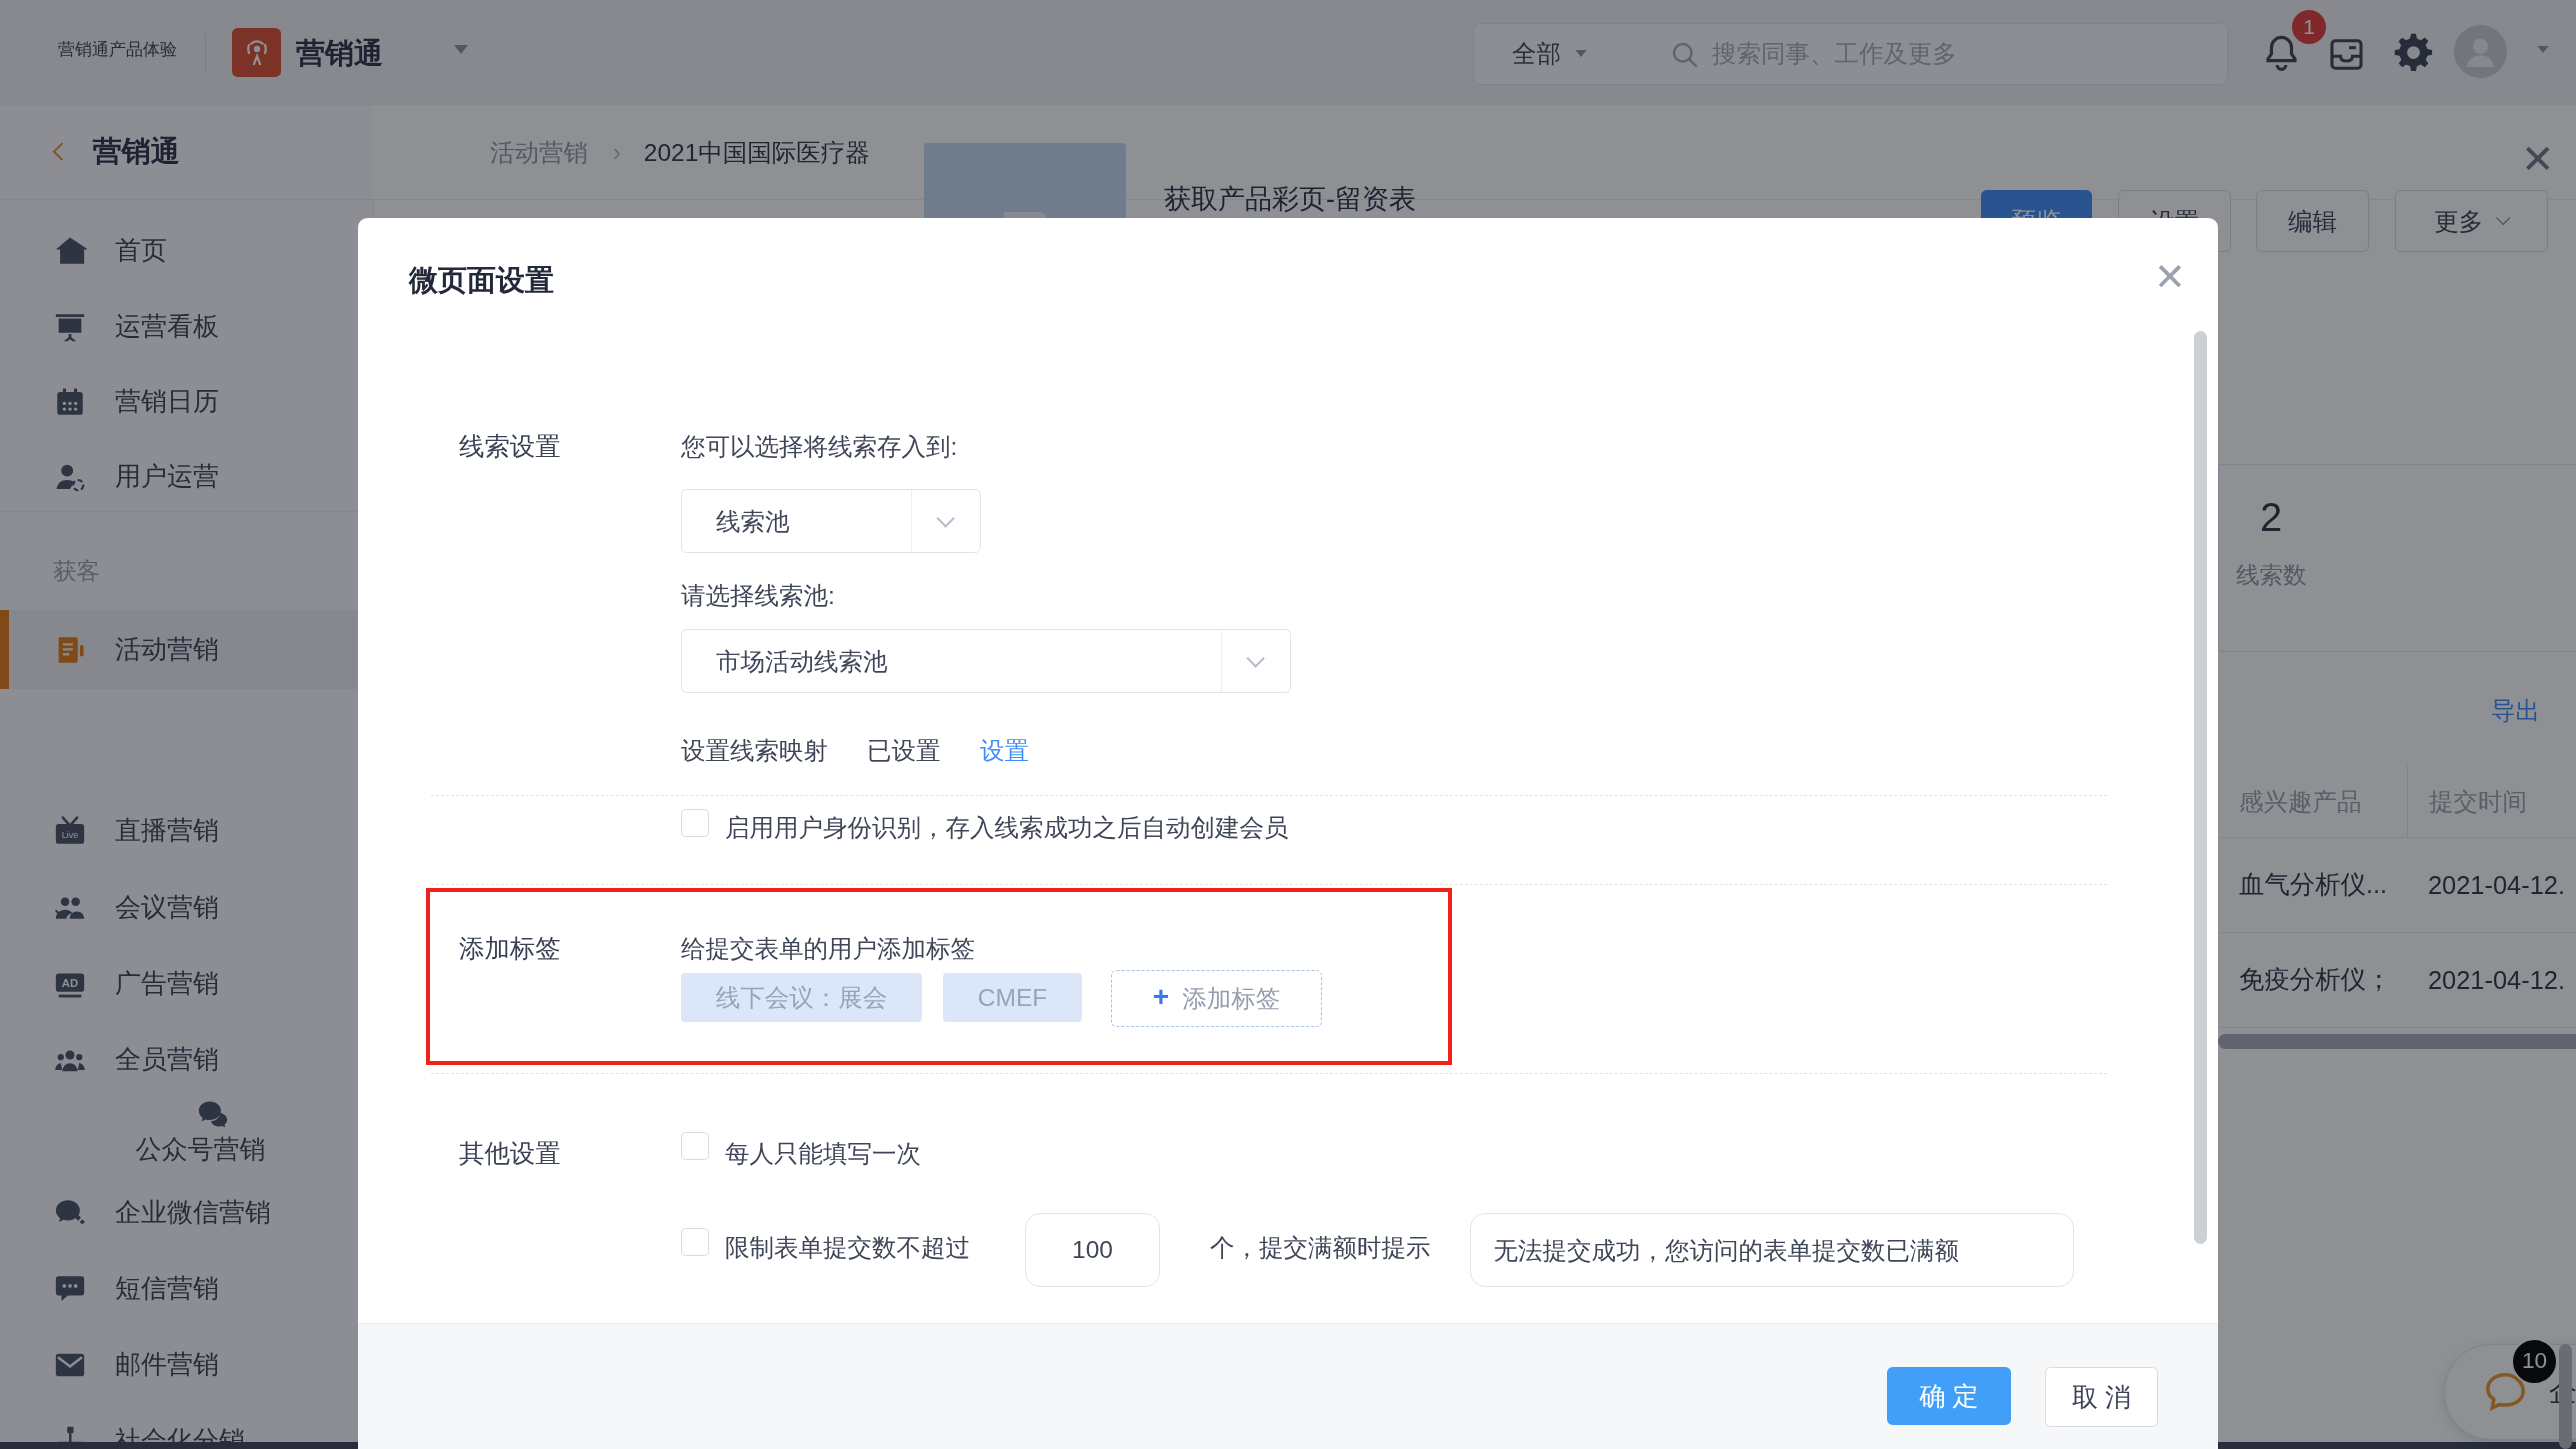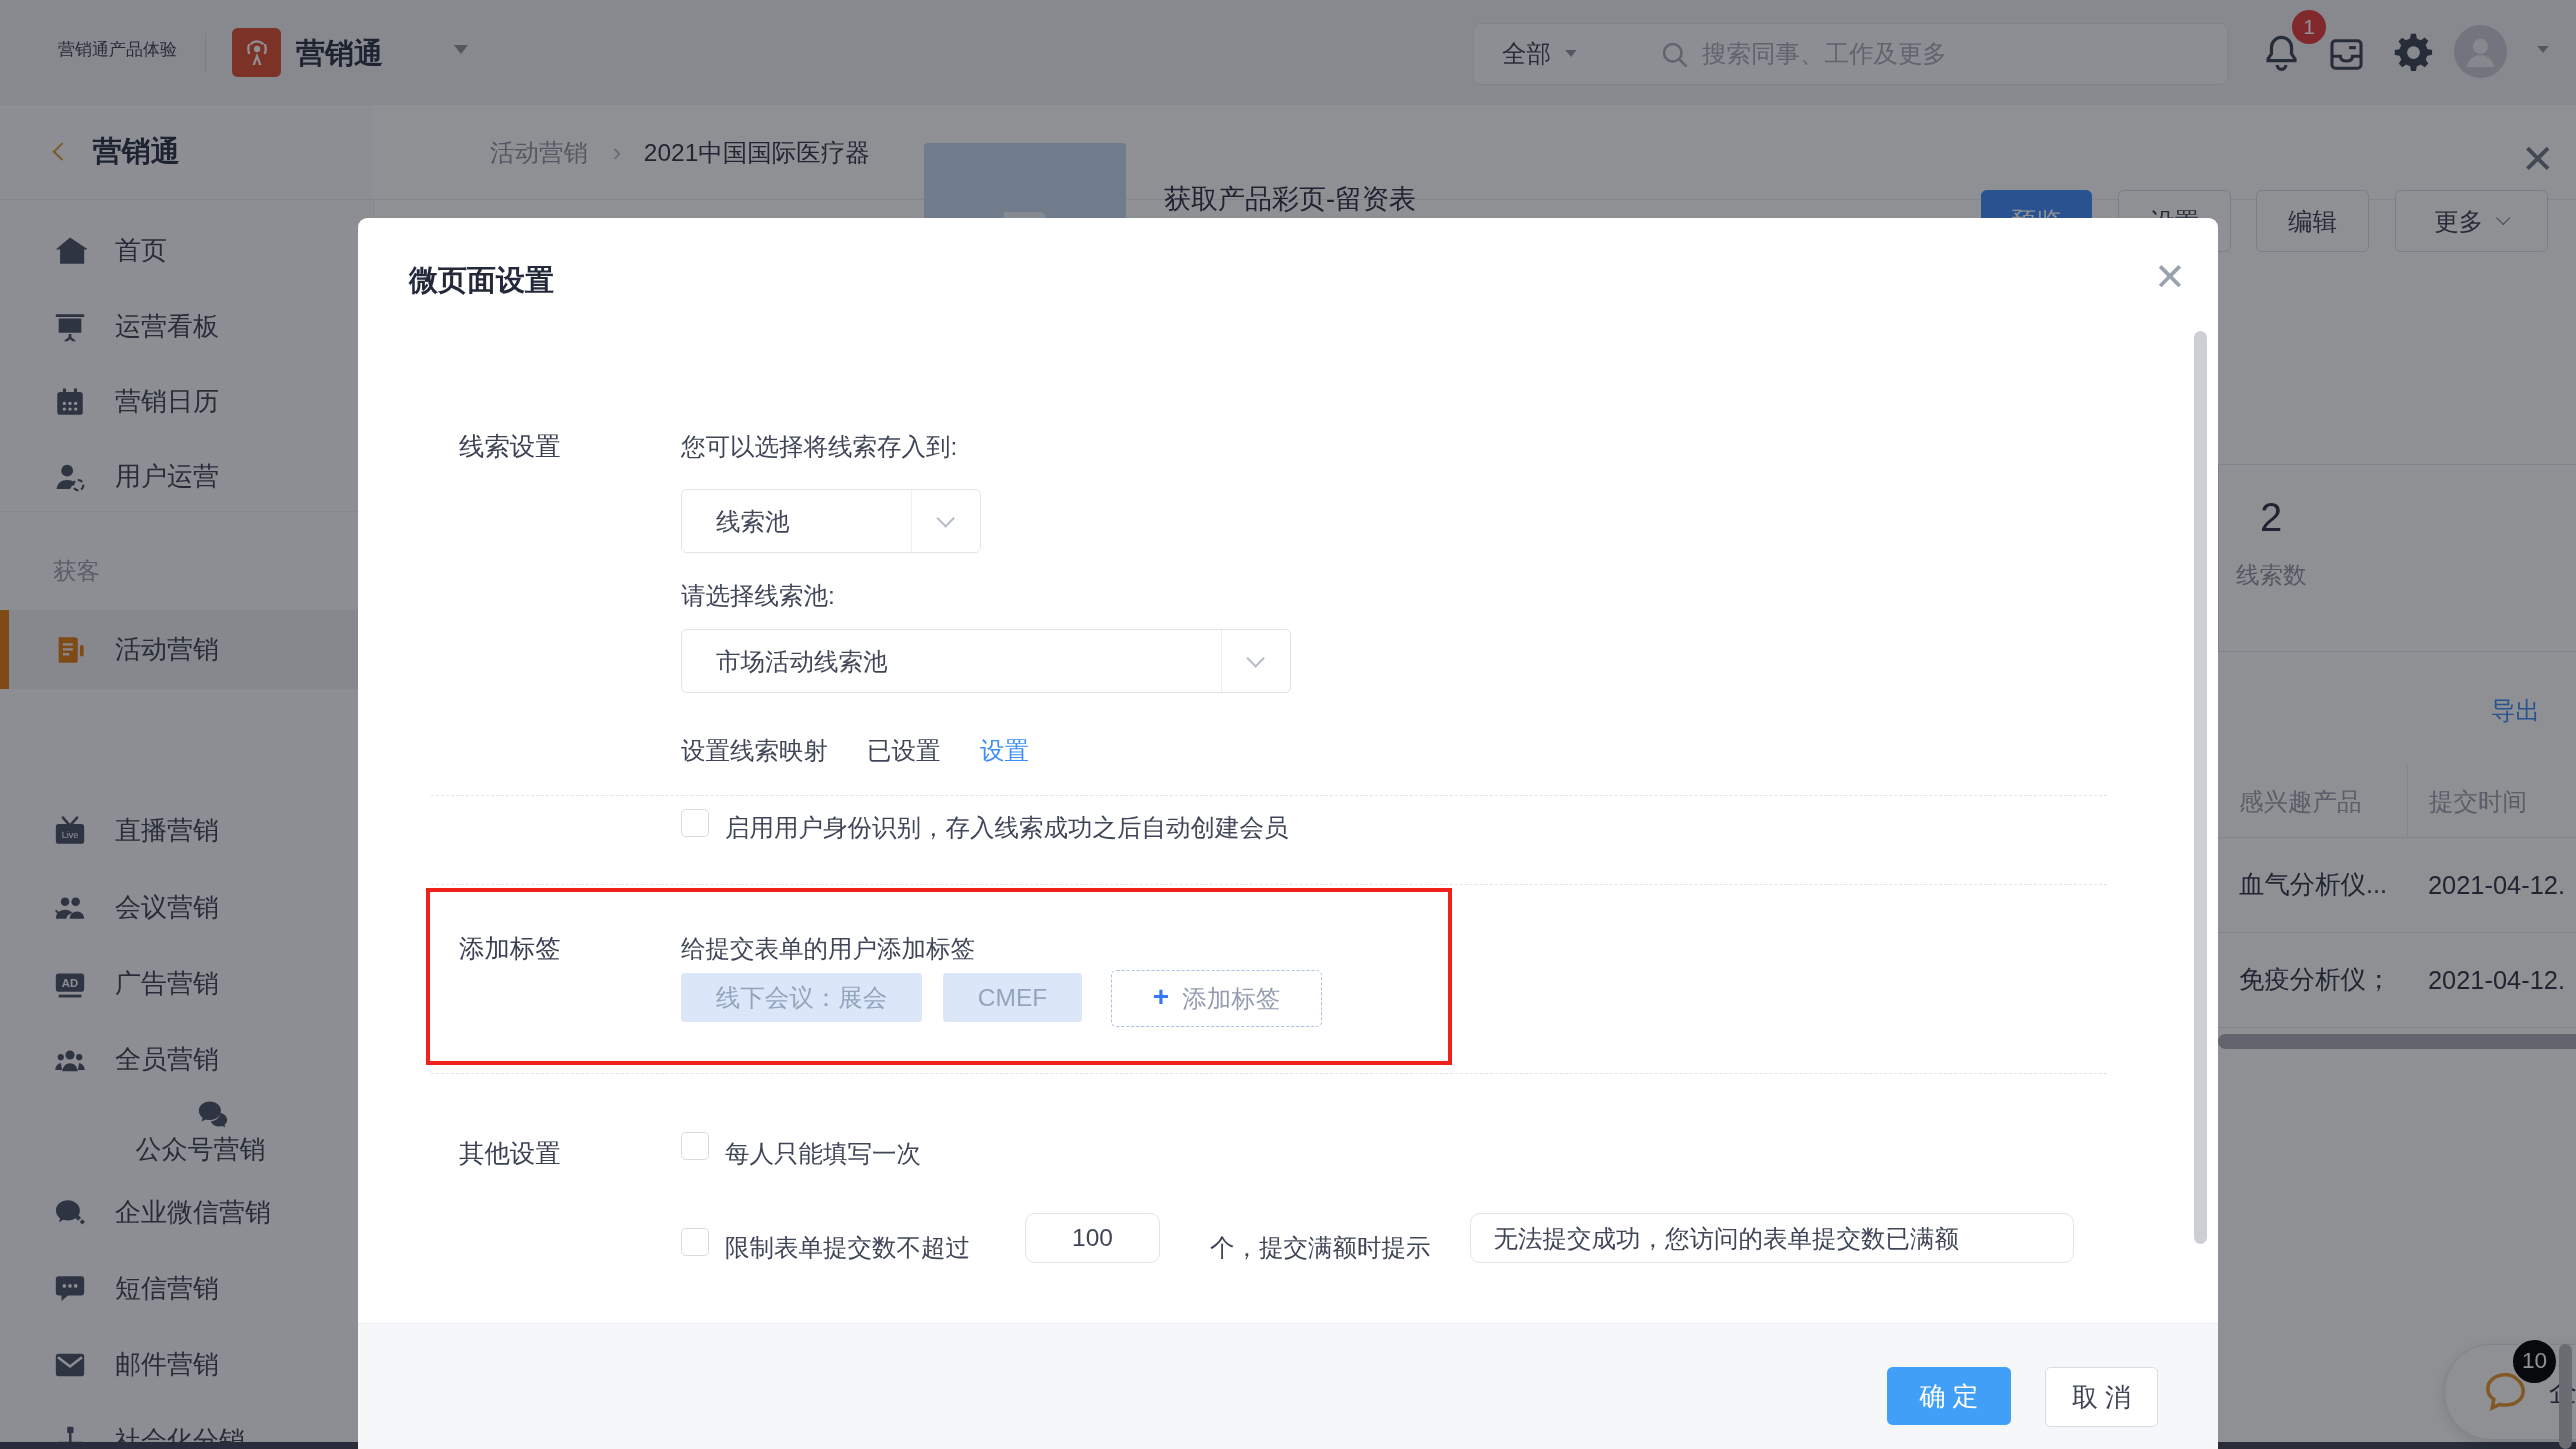--- a/index.html
+++ b/index.html
@@ -51,21 +51,21 @@
   .f-tx{font-size:24.5px;color:#3f4657;}
   .sel{position:absolute;height:62px;border:0.9px solid #e0e4ea;border-radius:5.6px;background:#fff;display:flex;align-items:center;}
   .sel-cv{position:absolute;right:0;top:0;width:68px;height:100%;border-left:0.9px solid #eceef2;
           display:flex;align-items:center;justify-content:center;color:#b6bdc9;}
   .dashed{position:absolute;border-top:1.9px dashed #e0e4ea;width:1676px;left:431px;}
   .chk{position:absolute;width:26px;height:26px;border:1.9px solid #d6dbe2;border-radius:4.7px;background:#fff;cursor:pointer;}
   .tag{position:absolute;top:974px;height:49px;background:#dbe7f8;border-radius:3.8px;display:flex;align-items:center;
        justify-content:center;font-size:24.5px;color:#93a4bd;}
   .addtag{position:absolute;top:971px;height:55px;border:1.9px dashed #a9c2e2;border-radius:5.6px;background:#fff;
           display:flex;align-items:center;justify-content:center;cursor:pointer;}
-  .inp{position:absolute;height:50px;border:0.9px solid #dfe3ea;border-radius:10px;background:#fff;font-size:24.5px;
+  .inp{position:absolute;height:74px;border:0.9px solid #dfe3ea;border-radius:15px;background:#fff;font-size:24.5px;
        color:#3f4657;font-family:inherit;box-sizing:border-box;}
   .redbox{position:absolute;left:426px;top:889px;width:1018px;height:169px;border:4.7px solid #f0201a;z-index:65;}
   .m-foot{position:absolute;left:0;top:1105px;width:1860px;height:126px;background:#f6f7f9;border-top:0.9px solid #eaecef;}
   .scrollthumb{background:#ccd0d5;border-radius:6.6px;}
 </style>
 </head>
 <body>
 
 <div class="stage">
 
@@ -76,21 +76,21 @@
       <svg width="32" height="32" viewBox="0 0 24 24">
         <circle cx="12" cy="9" r="2.4" fill="#fff"></circle>
         <path d="M7.8 5a6 6 0 0 1 8.4 0M6 12a8.5 8.5 0 0 1 0-6M18 12a8.5 8.5 0 0 0 0-6" stroke="#fff" stroke-width="1.7" fill="none" stroke-linecap="round"></path>
         <path d="M12 12l-3.4 9h1.8l1.6-4.4L13.6 21h1.8z" fill="#fff"></path>
       </svg>
     </span>
     <span class="abs brand" style="left:296px;top:34px;">营销通</span>
     <span class="abs tri" style="left:454px;top:45px;"></span>
 
     <div class="abs search flex" style="left:1473px;top:22.6px;width:753px;height:60px;">
-      <span class="scope" style="margin-left:28px;">全部</span>
+      <span class="scope" style="margin-left:38px;">全部</span>
       <span class="tri" style="margin-left:13px;transform:scale(0.8);"></span>
       <svg style="margin-left:81px;" width="30" height="30" viewBox="0 0 24 24">
         <circle cx="11" cy="11" r="7" fill="none" stroke="#a6acb8" stroke-width="2"></circle>
         <path d="M16.2 16.2L21.5 21.5" stroke="#a6acb8" stroke-width="2" stroke-linecap="round"></path>
       </svg>
       <span class="ph" style="margin-left:13px;">搜索同事、工作及更多</span>
     </div>
 
     <svg class="abs" style="left:2260px;top:32px;" width="43" height="43" viewBox="0 0 24 24">
       <path d="M12 3a5.6 5.6 0 0 1 5.6 5.6v3.6l1.9 2.8v1H4.5v-1l1.9-2.8V8.6A5.6 5.6 0 0 1 12 3z" fill="none" stroke="#3c4354" stroke-width="1.8"></path>

